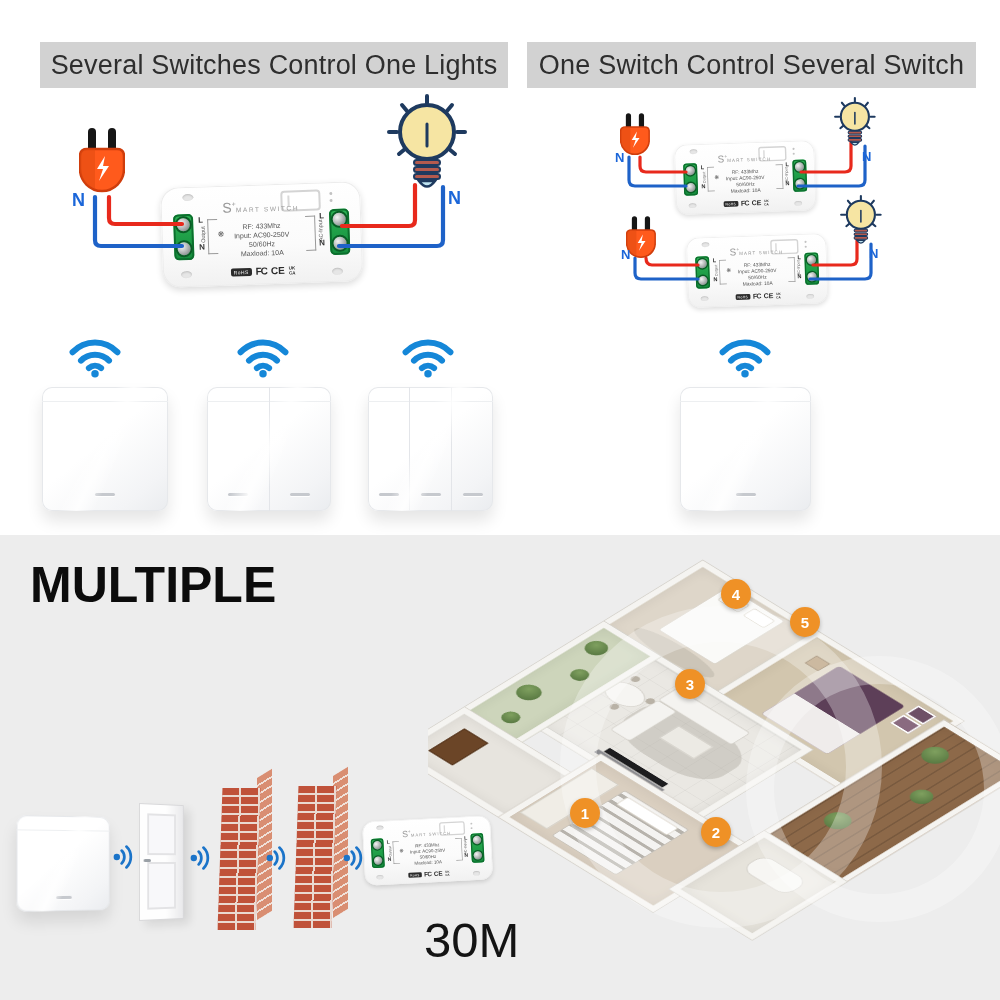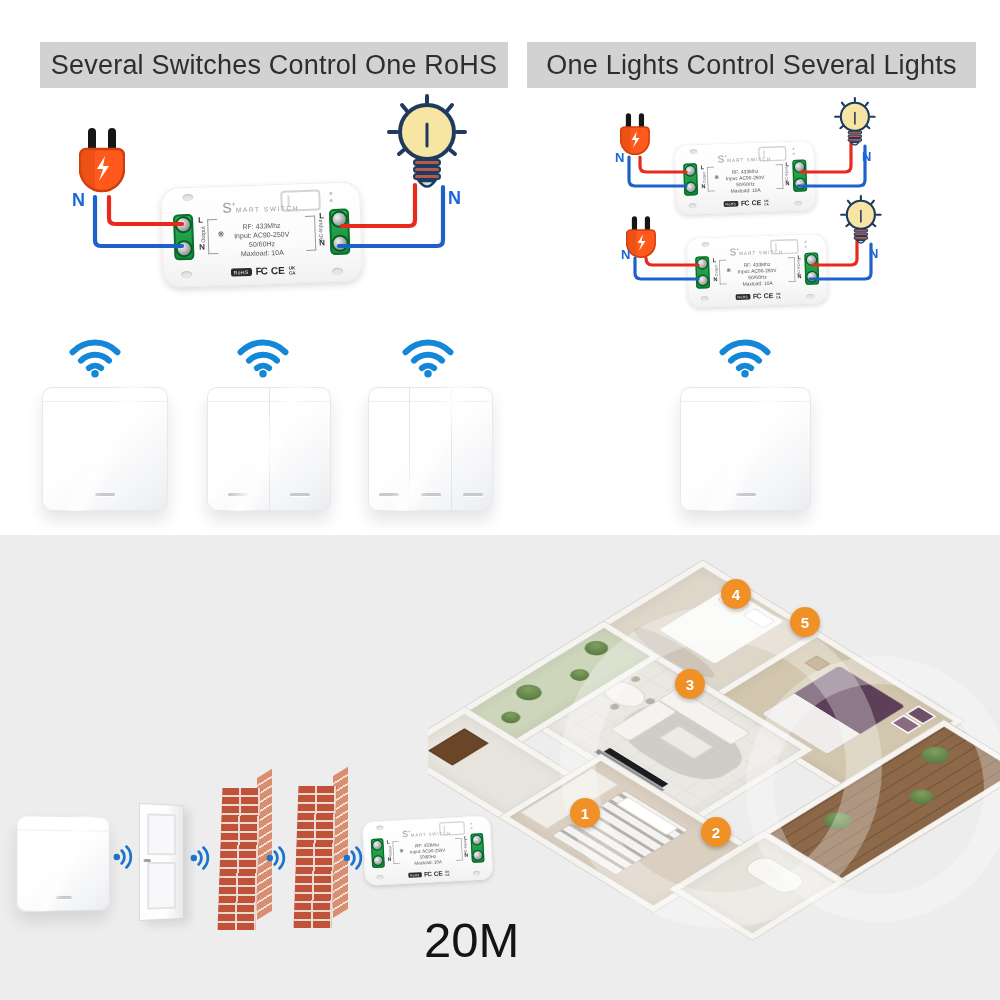--- a/index.html
+++ b/index.html
@@ -182,22 +182,22 @@
   #mk1{left:570px;top:798px;} #mk2{left:701px;top:817px;} #mk3{left:675px;top:669px;}
   #mk4{left:721px;top:579px;} #mk5{left:790px;top:607px;}
 </style>
 </head>
 <body>
 
 <div id="stage">
 
   <div id="bottom"></div>
 
-  <div class="title-box" id="title-left">Several Switches Control One RoHS</div>
-  <div class="title-box" id="title-right">One Lights Control Several Lights</div>
+  <div class="title-box" id="title-left">Several Switches Control One Lights</div>
+  <div class="title-box" id="title-right">One Switch Control Several Switch</div>
 
   <svg id="wires" width="1000" height="1000">
 
     <path class="wire red w-big" d="M109,197 V218 Q109,224 115,224 H182"></path>
     <path class="wire blue w-big" d="M95,197 V240 Q95,246 101,246 H182"></path>
     <path class="wire red w-big" d="M342,226 H409 Q415,226 415,220 V185"></path>
     <path class="wire blue w-big" d="M339,246 H437 Q443,246 443,240 V187"></path>
 
     <path class="wire red w-sm" d="M640,157 V166 Q640,172 646,172 H686"></path>
     <path class="wire blue w-sm" d="M629,157 V180 Q629,186 635,186 H686"></path>
@@ -526,20 +526,21 @@
     <div class="gang">
         <div class="dash"></div>
       </div>
   </div>
   <div class="wsw" id="swR">
     <div class="gang">
         <div class="dash"></div>
       </div>
   </div>
 
+  <div class="hline" id="hd1">MULTIPLE</div>
 
   <div id="fp-wrap">
     <div id="fp">
       <div class="room" id="rmA">
         <div class="fitem bedA"></div>
         <div class="fitem rugA"></div>
       </div>
       <div class="room" id="rmB">
         <div class="fitem bedB"></div>
         <div class="fitem artB1"></div>
@@ -630,15 +631,15 @@
     <div class="b-side"></div>
     <div class="b-front"></div>
   </div>
   <svg class="sig" id="sg4" viewBox="0 0 30 34">
     <circle cx="6" cy="17" r="4" fill="#1b74c9"></circle>
     <g fill="none" stroke="#1b74c9" stroke-width="3.4" stroke-linecap="round">
       <path d="M12 9 A11 11 0 0 1 12 25"></path>
       <path d="M18 4 A18 18 0 0 1 18 30"></path>
     </g>
   </svg>
-  <div id="distance">20M</div>
+  <div id="distance">30M</div>
 
 </div>
 
 </body></html>

